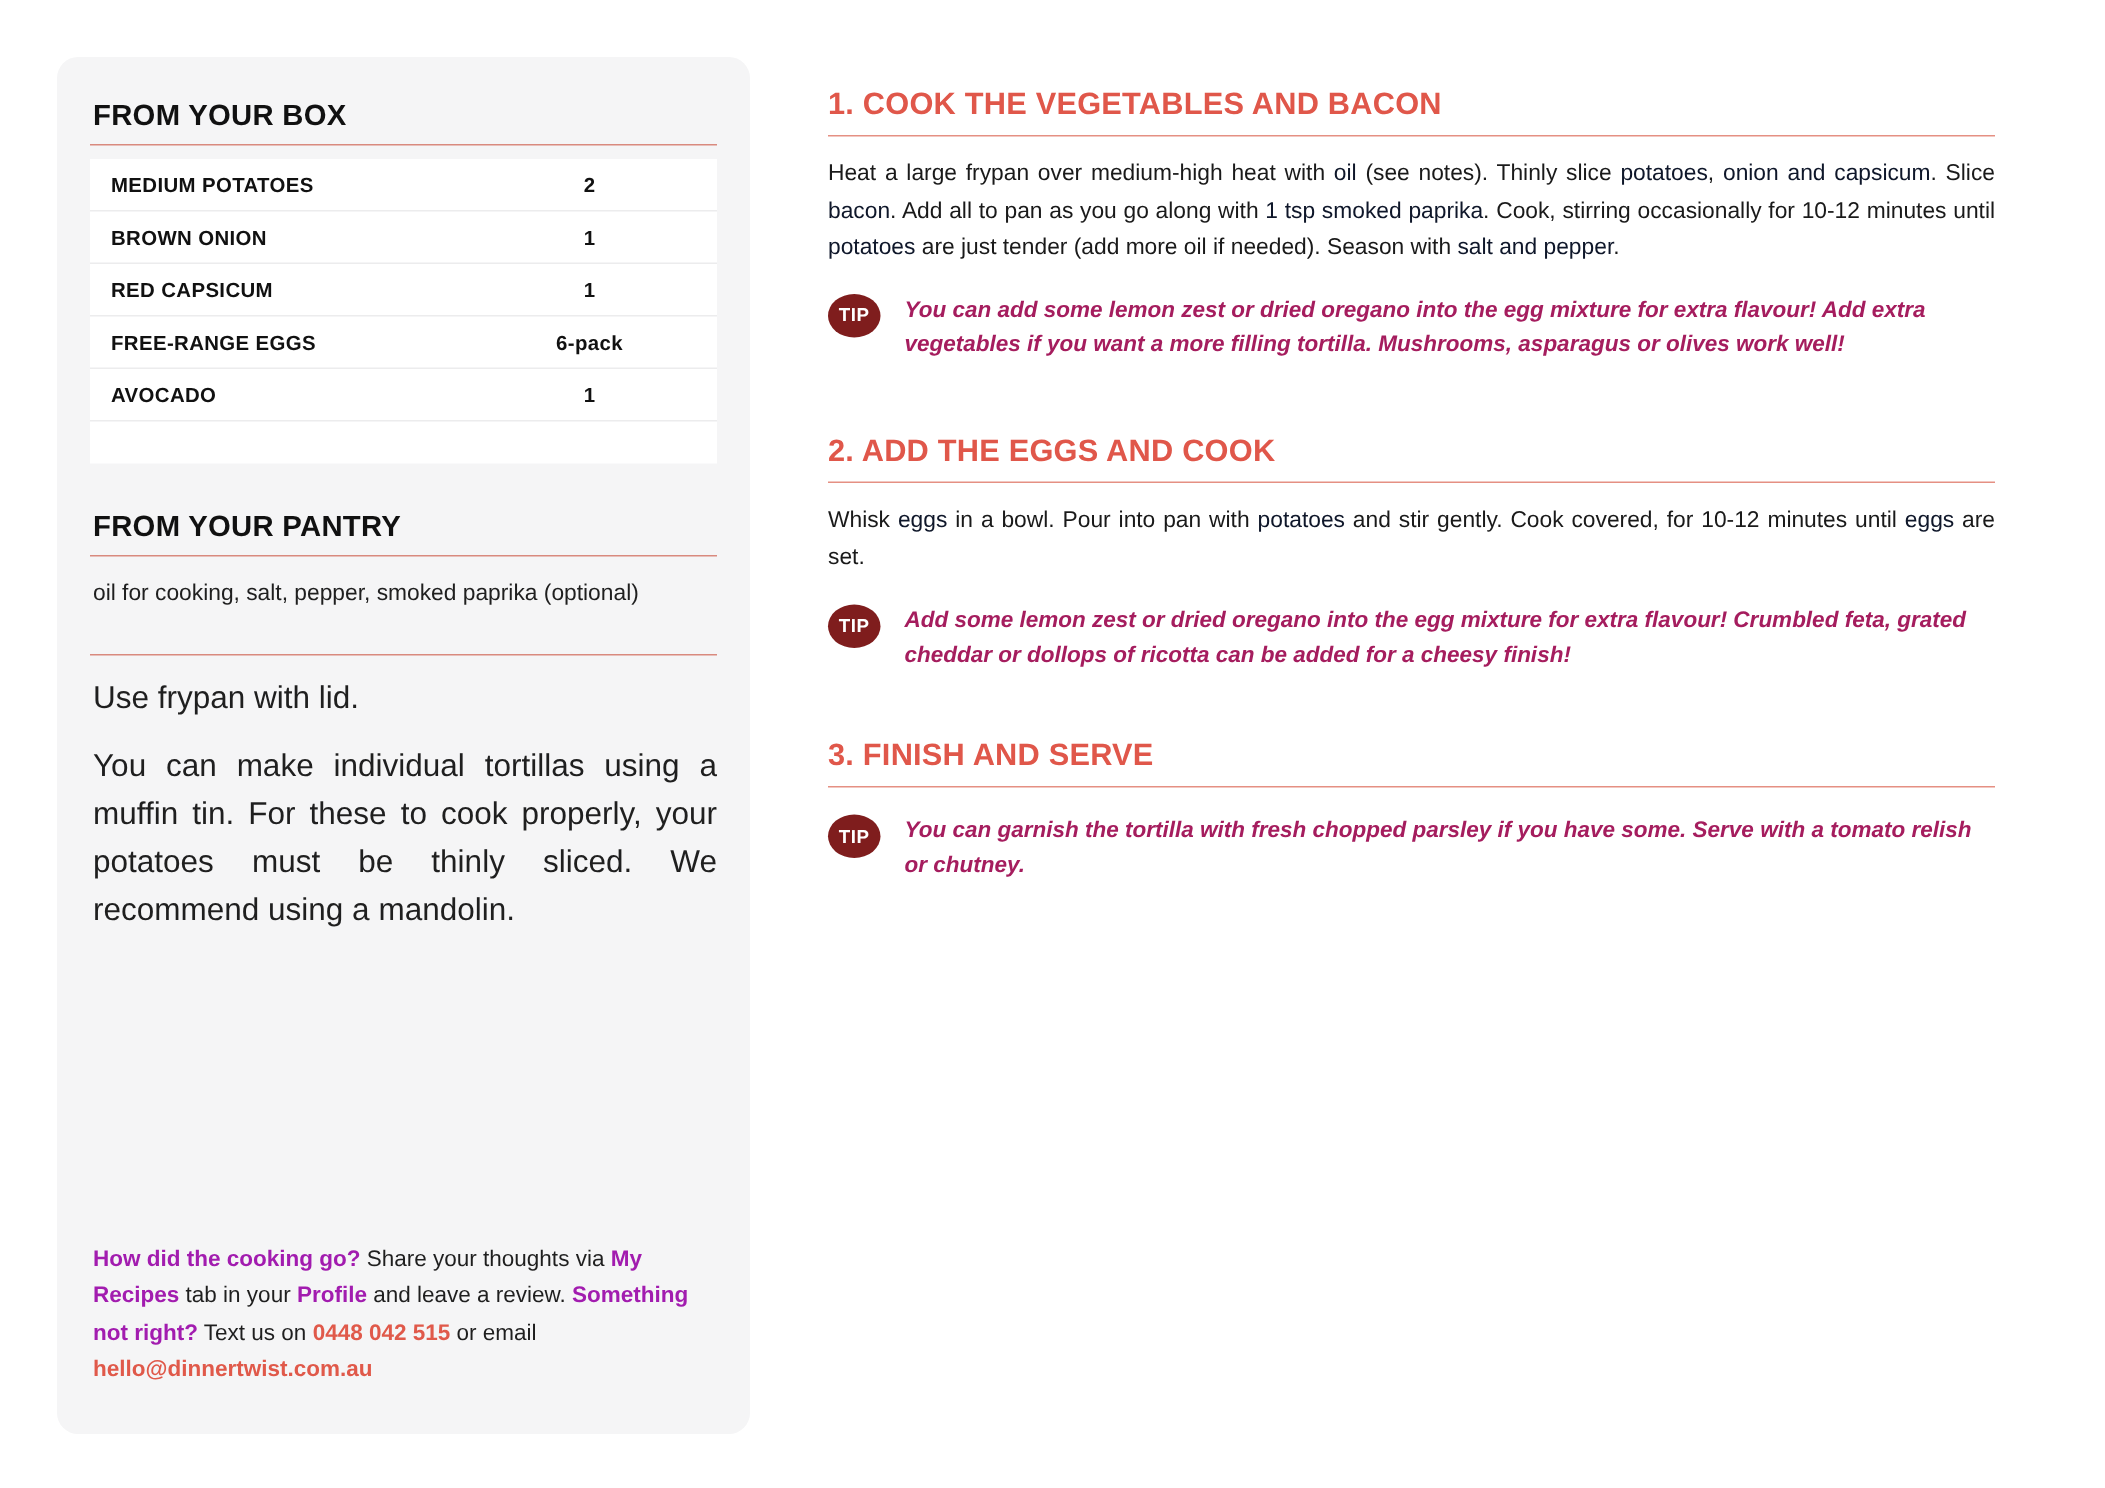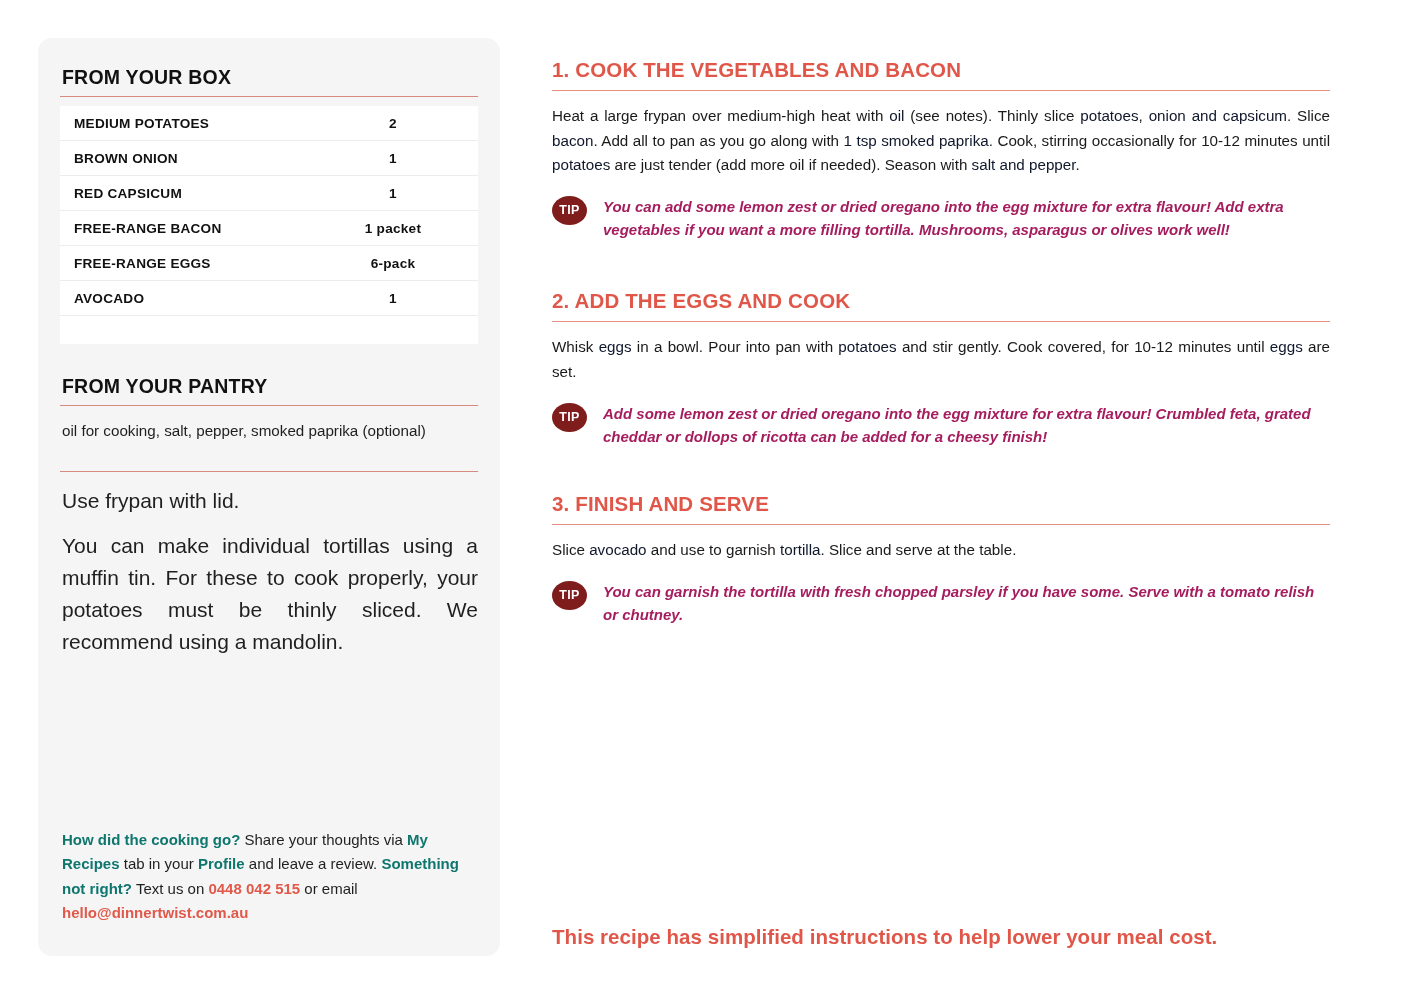--- a/index.html
+++ b/index.html
@@ -106,21 +106,21 @@
 
   .side-footer {
     position: absolute;
     left: 24px;
     right: 22px;
     top: 790px;
     font-size: 15px;
     line-height: 1.63;
     color: #1f1f1f;
   }
-  .side-footer b { font-weight: bold; color: #0f766e; }
+  .side-footer b { font-weight: bold; color: #a21caf; }
   .accent-text { color: #e0594a; font-weight: bold; }
 
   
   .content {
     position: absolute;
     left: 552px;
     top: 58px;
     width: 778px;
   }
 
@@ -207,24 +207,20 @@
               <td class="name">MEDIUM POTATOES</td>
               <td class="qty">2</td>
             </tr>
             <tr>
               <td class="name">BROWN ONION</td>
               <td class="qty">1</td>
             </tr>
             <tr>
               <td class="name">RED CAPSICUM</td>
               <td class="qty">1</td>
-            </tr>
-            <tr>
-              <td class="name">FREE-RANGE BACON</td>
-              <td class="qty">1 packet</td>
             </tr>
             <tr>
               <td class="name">FREE-RANGE EGGS</td>
               <td class="qty">6-pack</td>
             </tr>
             <tr>
               <td class="name">AVOCADO</td>
               <td class="qty">1</td>
             </tr>
             <tr class="empty">
@@ -277,23 +273,21 @@
         <div class="step-body"><span>Whisk </span><b>eggs</b><span> in a bowl. Pour into pan with </span><b>potatoes</b><span> and stir gently. Cook covered, for 10-12 minutes until </span><b>eggs</b><span> are set.</span></div>
         <div class="tip-row">
           <div class="tip-badge">TIP</div>
           <div class="tip-text">Add some lemon zest or dried oregano into the egg mixture for extra flavour! Crumbled feta, grated cheddar or dollops of ricotta can be added for a cheesy finish!</div>
         </div>
       </div>
       <div class="gap-2"></div>
       <div class="step">
         <div class="step-heading">3. FINISH AND SERVE</div>
         <div class="step-rule"></div>
-        <div class="step-body"><span>Slice </span><b>avocado</b><span> and use to garnish </span><b>tortilla</b><span>. Slice and serve at the table.</span></div>
         <div class="tip-row">
           <div class="tip-badge">TIP</div>
           <div class="tip-text">You can garnish the tortilla with fresh chopped parsley if you have some. Serve with a tomato relish or chutney.</div>
         </div>
       </div>
     </div>
 
-  <div class="footer-banner">This recipe has simplified instructions to help lower your meal cost.</div>
 
 </div>
 
 </body></html>

